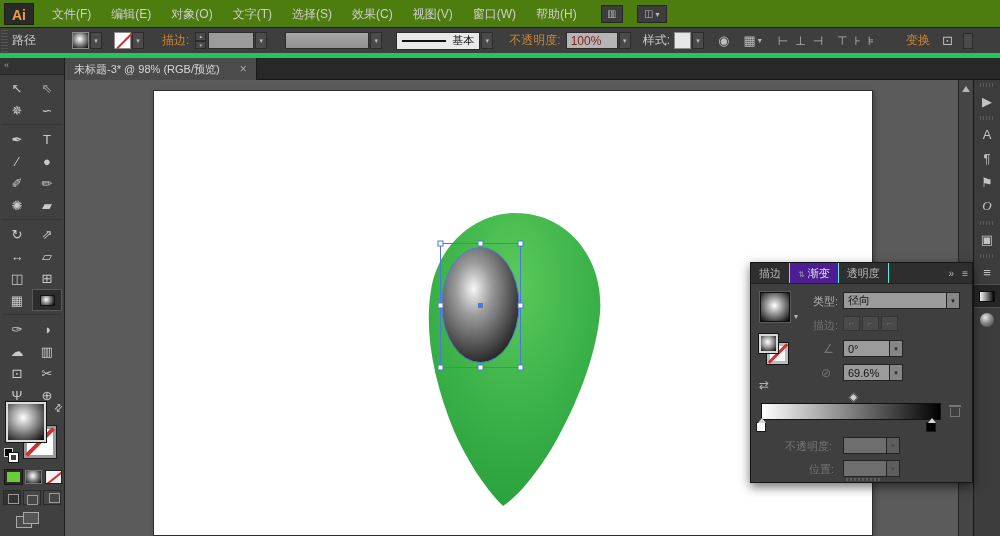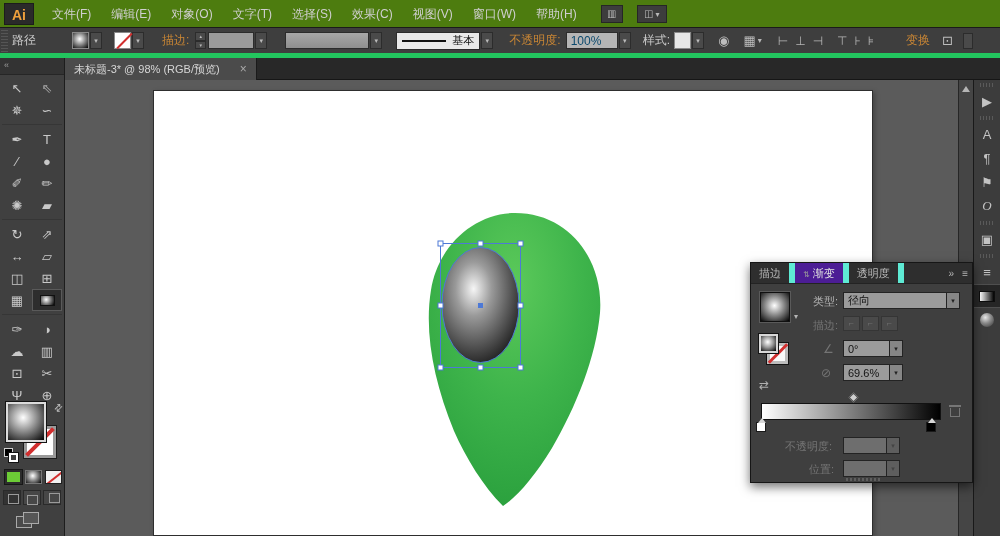--- a/index.html
+++ b/index.html
@@ -29,21 +29,21 @@
   .swatch16 { width:17px; height:17px; border:1px solid #8a8a8a; background:#fff; }
   .swatch16.grad { background:radial-gradient(circle at 45% 40%, #ffffff 0%, #8d8d8d 45%, #000 100%); }
   .swatch16.none { position:relative; }
   .swatch16.none::before { content:""; position:absolute; left:-1px; top:7px; width:21px; height:2px;
     background:#d22f2f; transform:rotate(-45deg); }
   .ddcaret { width:12px; height:17px; background:#4a4a4a; border:1px solid #2c2c2c; color:#bbb;
     font-size:7px; text-align:center; line-height:15px; margin-left:1px; }
   .stepper { display:flex; flex-direction:column; width:11px; height:17px; margin-left:6px; }
   .stepper b { flex:1; background:#4a4a4a; border:1px solid #2c2c2c; color:#bbb; font-size:5px;
     line-height:6px; text-align:center; font-weight:normal; }
-  .fieldg { height:17px; background:#9b9b9b; border:1px solid #2c2c2c; color:#0c4a6e;
+  .fieldg { height:17px; background:#9b9b9b; border:1px solid #2c2c2c; color:#7f1d1d;
     display:flex; align-items:center; padding:0 4px; }
   .fieldw { height:18px; background:#e9e9e9; border:1px solid #2c2c2c; color:#111;
     display:flex; align-items:center; padding:0 5px; font-size:11px; }
   .sline { display:inline-block; width:44px; height:2px; background:#111; margin-right:6px; }
   .ob-ico { color:#bdbdbd; font-size:13px; margin-left:14px; }
   .ob-alico { color:#b5b5b5; font-size:12px; margin-left:7px; }
   .ob-clip { width:10px; height:16px; background:#4a4a4a; border:1px solid #2c2c2c; margin-left:10px; }
 
   
   .toolbar { position:absolute; left:0; top:58px; width:65px; height:478px; background:#404040;
@@ -122,21 +122,21 @@
   .dock-grad-ico { width:16px; height:11px; border:1px solid #0d0d0d;
     background:linear-gradient(to right,#fff,#000); }
   .dock-sphere-ico { width:14px; height:14px; border-radius:50%;
     background:radial-gradient(circle at 38% 32%, #e8e8e8 0%, #8a8a8a 45%, #2f2f2f 100%); }
 
   
   .gpanel { position:absolute; left:750px; top:262px; width:223px; height:221px; background:#3f3f3f;
     border:1px solid #161616; box-shadow:0 4px 10px rgba(0,0,0,0.55); font-size:11px; z-index:50; }
   .gp-tabs { height:21px; background:#2e2e2e; display:flex; align-items:stretch;
     border-bottom:1px solid #232323; }
-  .gp-tab { color:#b5b5b5; padding:0 8px; line-height:21px; border-right:6px solid #5eead4; }
+  .gp-tab { color:#b5b5b5; padding:0 8px; line-height:21px; border-right:1px solid #5eead4; }
   .gp-tab.active { background:#4c1d95; color:#e0e0e0; }
   .gp-tab.active .tgl { font-size:8px; color:#9a9a9a; margin-right:3px; }
   .gp-tabs .sp { flex:1; }
   .gp-hico { color:#b5b5b5; font-size:10px; line-height:21px; padding:0 4px; }
   .gp-body { position:relative; height:199px; }
   .gp-thumb { position:absolute; left:9px; top:8px; width:30px; height:30px; border:1px solid #101010;
     outline:1px solid #5a5a5a;
     background:radial-gradient(circle at 48% 45%, #fff 0%, #8a8a8a 45%, #000 100%); }
   .gp-thumb-caret { position:absolute; left:43px; top:28px; color:#b5b5b5; font-size:8px; }
   .gp-proxy { position:absolute; left:8px; top:50px; width:34px; height:34px; }

